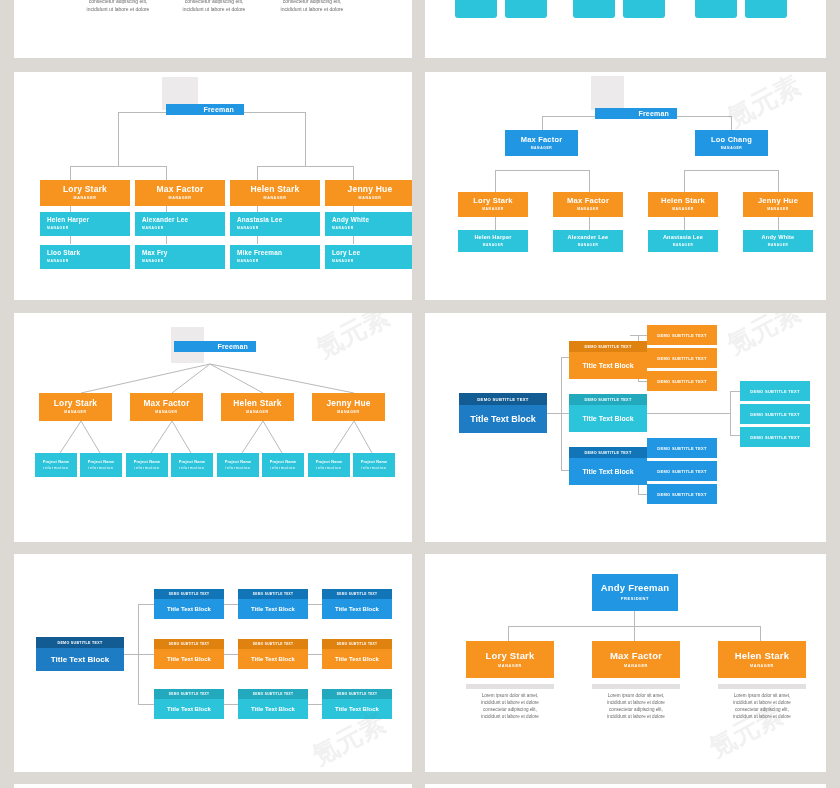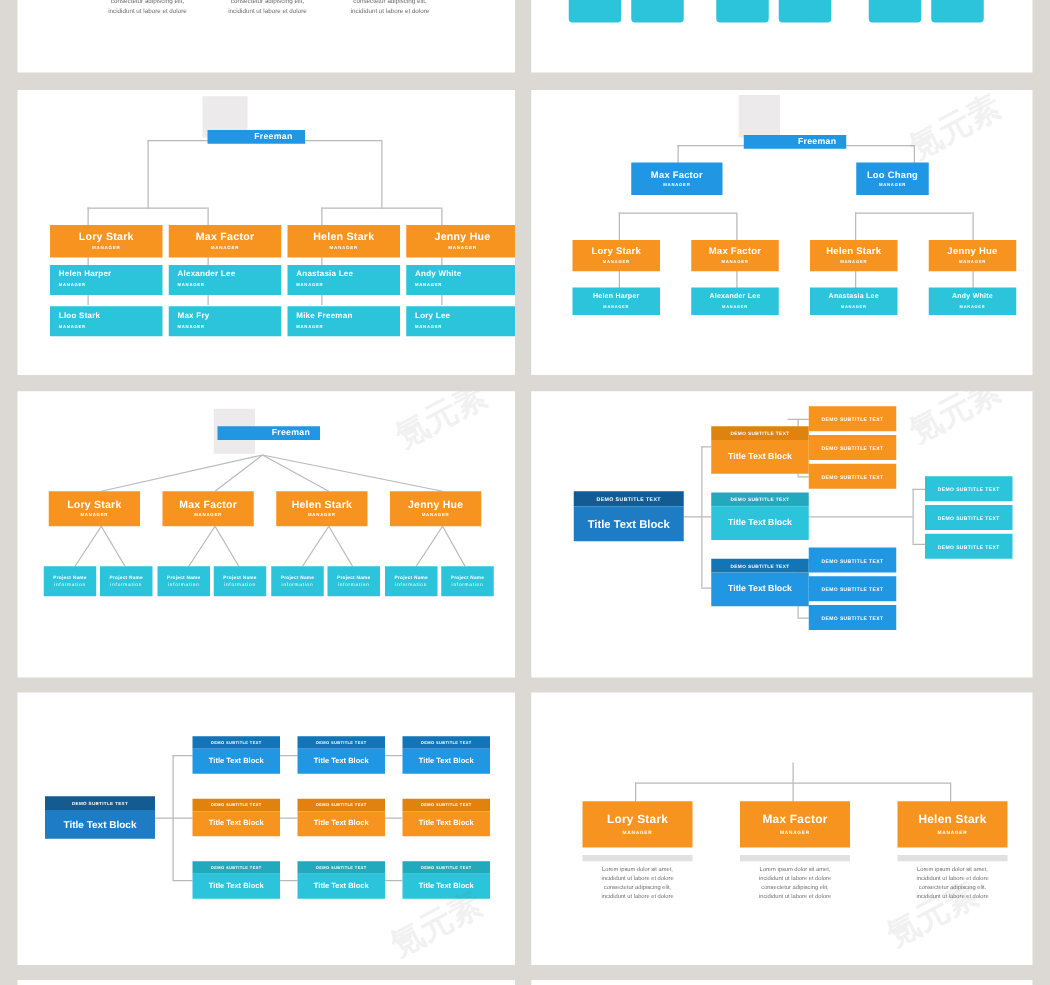--- a/index.html
+++ b/index.html
@@ -206,21 +206,21 @@
 
       <div class="grayblk" style="left:166px;top:4px;width:33px;height:34px;"></div>
       <div class="node blue" style="left:170px;top:36px;width:82px;height:11px;font-size:7px;justify-content:flex-end;align-items:center;flex-direction:row;padding-right:8px;">
         <span class="nm">Freeman</span>
       </div>
 
       <div class="node blue" style="left:80px;top:58px;width:73px;height:26px;">
         <span class="nm" style="font-size:7.5px;">Max Factor</span>
         <span class="rl" style="font-size:3.4px;margin-top:3px;">MANAGER</span>
       </div>
-      <div class="node blue" style="left:260px;top:58px;width:58px;height:26px;">
+      <div class="node blue" style="left:270px;top:58px;width:73px;height:26px;">
         <span class="nm" style="font-size:7.5px;">Loo Chang</span>
         <span class="rl" style="font-size:3.4px;margin-top:3px;">MANAGER</span>
       </div>
 
       <div class="node orange" style="left:33px;top:120px;width:70px;height:25px;">
         <span class="nm" style="font-size:7.6px;">Lory Stark</span>
         <span class="rl" style="font-size:3.4px;margin-top:3px;">MANAGER</span>
       </div>
       <div class="node orange" style="left:128px;top:120px;width:70px;height:25px;">
         <span class="nm" style="font-size:7.6px;">Max Factor</span>
@@ -458,20 +458,24 @@
   </div>
 
   <div class="slide" style="left:425px;top:554px;width:401px;height:218px;">
     <div class="slide-inner">
       <div class="ln lnv" style="left:209px;top:56px;height:16px;"></div>
       <div class="ln lnh" style="left:83px;top:72px;width:252px;"></div>
       <div class="ln lnv" style="left:83px;top:72px;height:16px;"></div>
       <div class="ln lnv" style="left:209px;top:72px;height:16px;"></div>
       <div class="ln lnv" style="left:335px;top:72px;height:16px;"></div>
 
+      <div class="node blue" style="left:167px;top:20px;width:86px;height:37px;">
+        <span class="nm" style="font-size:9.5px;">Andy Freeman</span>
+        <span class="rl" style="font-size:4px;margin-top:4px;">PRESIDENT</span>
+      </div>
 
       <div class="node orange" style="left:41px;top:87px;width:88px;height:37px;">
         <span class="nm" style="font-size:9.5px;">Lory Stark</span>
         <span class="rl" style="font-size:3.8px;margin-top:4px;">MANAGER</span>
       </div>
       <div class="node orange" style="left:167px;top:87px;width:88px;height:37px;">
         <span class="nm" style="font-size:9.5px;">Max Factor</span>
         <span class="rl" style="font-size:3.8px;margin-top:4px;">MANAGER</span>
       </div>
       <div class="node orange" style="left:293px;top:87px;width:88px;height:37px;">

